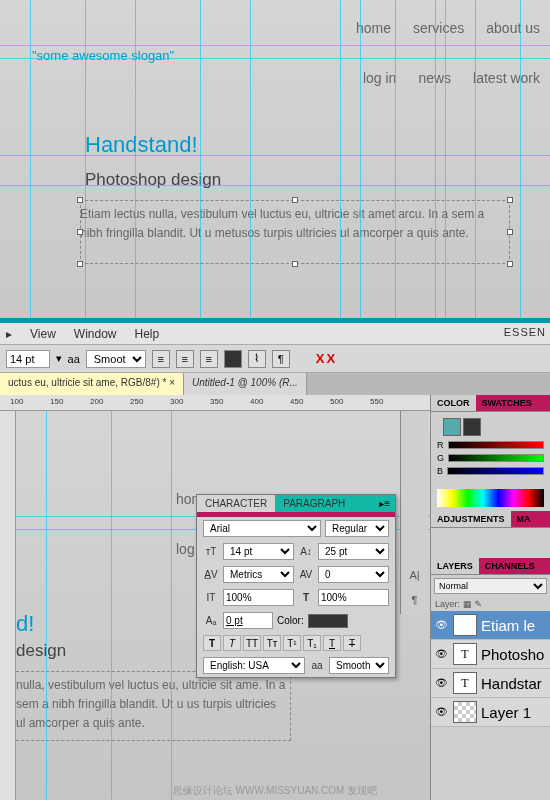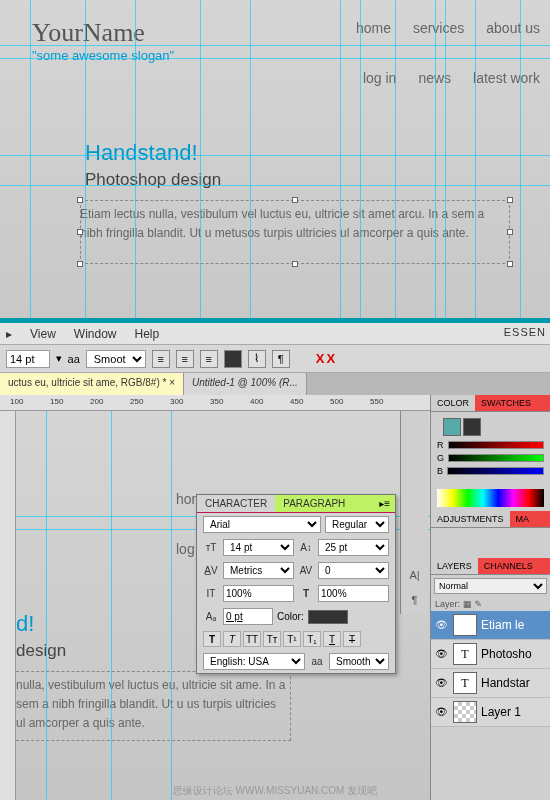--- a/index.html
+++ b/index.html
@@ -6,21 +6,21 @@
 body { width: 550px; height: 800px; overflow: hidden; background: #e8e8e8; position: relative; }
 
 
 .canvas-top { position: absolute; top: 0; left: 0; width: 550px; height: 320px; background: linear-gradient(#d5d5d5, #c8c8c8); }
 .guide-v { position: absolute; top: 0; bottom: 0; width: 1px; background: #00c8ff; opacity: 0.6; }
 .guide-h { position: absolute; left: 0; right: 0; height: 1px; background: #00c8ff; opacity: 0.6; }
 .logo { position: absolute; top: 18px; left: 32px; font-family: Georgia, serif; font-size: 26px; color: #555; }
 .slogan { position: absolute; top: 48px; left: 32px; color: #0099cc; font-size: 13px; }
 .nav-top { position: absolute; top: 20px; right: 10px; font-size: 14px; color: #666; display: flex; gap: 22px; }
 .nav-bottom { position: absolute; top: 70px; right: 10px; font-size: 14px; color: #666; display: flex; gap: 22px; }
-.headline { position: absolute; top: 140px; left: 85px; color: #0099cc; font-size: 22px; }
+.headline { position: absolute; top: 132px; left: 85px; color: #0099cc; font-size: 22px; }
 .subhead { position: absolute; top: 170px; left: 85px; color: #444; font-size: 17px; }
 .body-text { position: absolute; top: 205px; left: 80px; width: 420px; color: #666; font-size: 12px; line-height: 1.6; }
 .sel-box { position: absolute; border: 1px dashed #888; }
 .handle { position: absolute; width: 6px; height: 6px; background: #fff; border: 1px solid #666; }
 
 .teal-bar { position: absolute; top: 318px; left: 0; width: 550px; height: 5px; background: #0099aa; }
 
 
 .ps-ui { position: absolute; top: 323px; left: 0; width: 550px; height: 477px; background: #d0d0d0; }
 .menubar { height: 22px; display: flex; align-items: center; gap: 18px; padding-left: 6px; font-size: 12px; color: #333; background: #e4e4e4; border-bottom: 1px solid #aaa; }
@@ -36,63 +36,62 @@
 .tab.active { background: #d8d8d8; font-style: italic; }
 
 .ruler-h { height: 16px; background: #e0e0e0; border-bottom: 1px solid #999; font-size: 8px; color: #333; position: relative; overflow: hidden; }
 .ruler-h span { position: absolute; top: 2px; }
 .ruler-v { position: absolute; left: 0; top: 88px; width: 16px; bottom: 0; background: #e0e0e0; border-right: 1px solid #999; }
 
 .canvas-bot { position: absolute; left: 16px; top: 88px; width: 414px; height: 389px; background: linear-gradient(#d5d5d5,#c5c5c5); overflow: hidden; }
 
 
 .char-panel { position: absolute; left: 196px; top: 494px; width: 200px; background: #d4d4d4; border: 1px solid #777; box-shadow: 2px 2px 4px rgba(0,0,0,0.3); font-size: 10px; z-index: 10; }
-.panel-tabs { display:flex; background:#bef264; border-bottom: 1px solid #be185d; }
+.panel-tabs { display:flex; background:#14b8a6; border-bottom: 5px solid #be185d; }
 .ptab { padding: 3px 8px; font-size: 10px; color: #333; cursor: pointer; }
 .ptab.active { background: #d4d4d4; }
 .panel-menu { margin-left: auto; padding: 3px 5px; }
 .panel-row { display: flex; align-items: center; gap: 4px; padding: 3px 6px; }
 .panel-row select, .panel-row input { flex: 1; min-width: 0; font-size: 10px; height: 17px; border: 1px solid #999; background: #fff; padding: 0 2px; }
 .ficon { width: 16px; height: 14px; font-size: 10px; color: #333; display: flex; align-items: center; justify-content: center; flex-shrink: 0; }
 .tbtn { width: 18px; height: 16px; border: 1px solid #aaa; background: #ddd; font-size: 10px; display: flex; align-items:center; justify-content:center; cursor:pointer; }
 .color-sw { width: 40px; height: 14px; background: #333; border: 1px solid #666; }
 
 
 .right-col { position: absolute; right: 0; top: 72px; width: 120px; bottom: 0; background: #cfcfcf; border-left: 1px solid #888; font-size: 10px; overflow: hidden; }
-.rtabs { display:flex; background:#ef4444; border-bottom:1px solid #888; }
+.rtabs { display:flex; background:#be185d; border-bottom:1px solid #888;font-weight:bold; }
 .rtab { padding: 3px 6px; font-size: 9px; cursor: pointer; }
 .rtab.active { background: #cfcfcf; }
 .color-body { padding: 6px; }
 .color-slider { display:flex; align-items:center; gap:4px; font-size:9px; margin-bottom:3px; }
 .slider-track { flex:1; height:8px; border:1px solid #888; }
 .spectrum { height: 18px; margin: 4px 6px; background: linear-gradient(90deg,#fff,#ff0,#0f0,#0ff,#00f,#f0f,#f00,#000); }
 .swatch-pair { display:flex; gap:2px; padding: 0 6px 4px; }
 .swatch-pair div { width:18px; height:18px; border:1px solid #666; }
 
 .layers-body { height: 200px; overflow: hidden; }
 .blend-row { display:flex; padding:3px; gap:2px;justify-content:center; }
 .blend-row select { flex:1; font-size:9px; border:1px solid #999; height:16px; }
 .lock-row { padding: 2px 4px; font-size: 9px; color:#555; display:flex; gap:3px; align-items:center; }
 .layer { display:flex; align-items:center; gap:4px; padding:3px 4px; border-bottom:1px solid #bbb; background:#d8d8d8; }
 .layer.sel { background:#5b8fc7; color:#fff; }
 .eye { width:14px; height:12px; font-size:10px; }
 .thumb { width:24px; height:22px; background:#fff; border:1px solid #666; display:flex; align-items:center; justify-content:center; font-size:12px; font-family:Georgia,serif; }
 .thumb.checker { background: repeating-conic-gradient(#ccc 0 25%, #fff 0 50%) 0 0/8px 8px; }
-.layer-name { font-size:12px; white-space:nowrap; overflow:hidden; }
+.layer-name { font-size:15px; white-space:nowrap; overflow:hidden; }
 
 .side-icons { position:absolute; right:122px; top:88px; width:28px; background:#cfcfcf; border-left:1px solid #888; padding-top:150px; }
 .side-icons div { width:22px; height:22px; margin:3px auto; font-size:11px; display:flex; align-items:center; justify-content:center; color:#555; }
 
 .watermark { position:absolute; bottom:2px; left:0; width:550px; text-align:center; font-size:10px; color:#999; }
 </style>
 </head>
 <body>
 
 <div class="canvas-top">
-  <div class="logo">YourName</div>
   <div class="slogan">"some awesome slogan"</div>
   <div class="nav-top">
     <span>home</span>
     <span>services</span>
     <span>about us</span>
   </div>
   <div class="nav-bottom">
     <span>log in</span>
     <span>news</span>
     <span>latest work</span>

